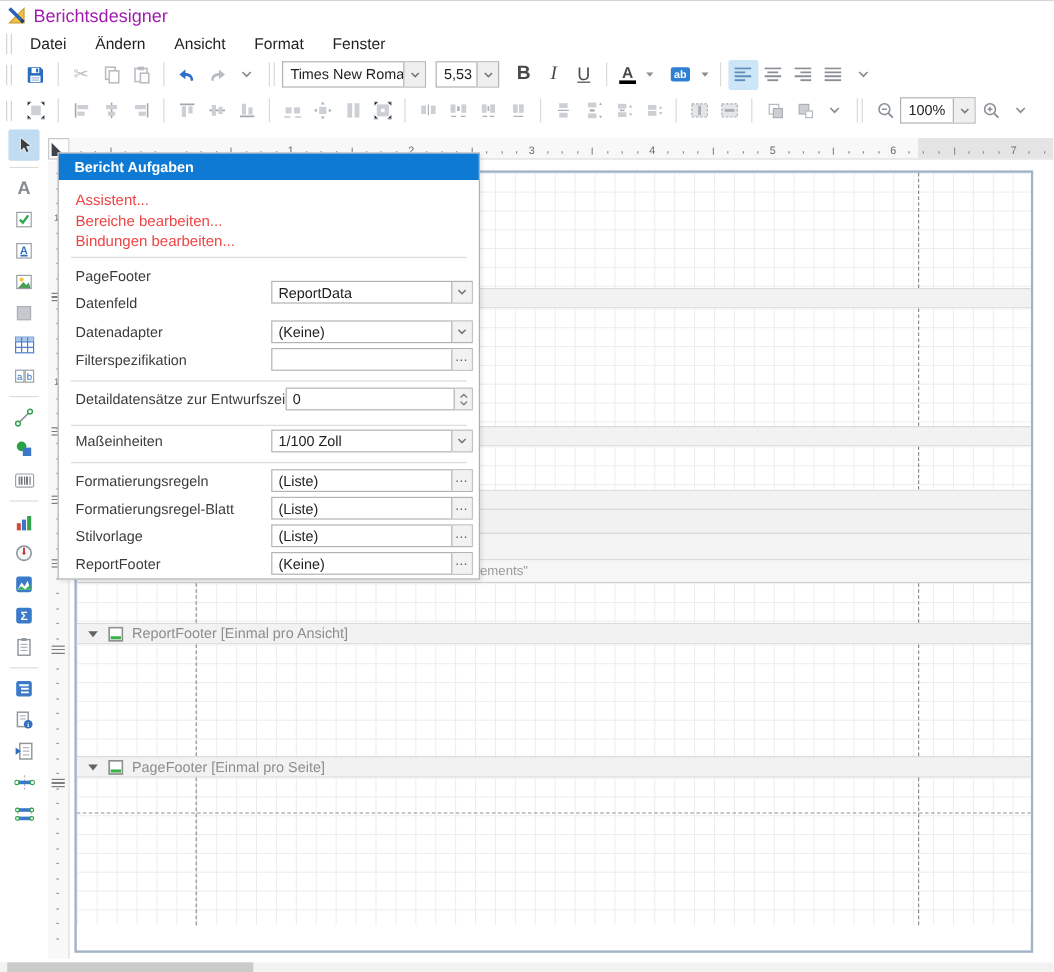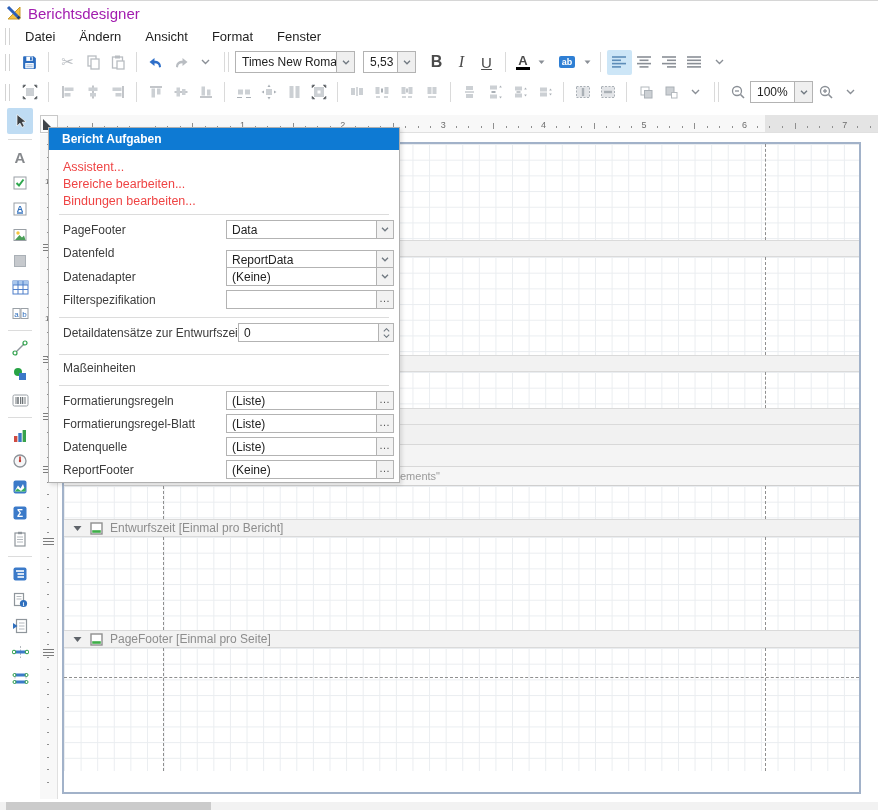--- a/index.html
+++ b/index.html
@@ -892,21 +892,21 @@
       <svg width="9" height="7" viewBox="0 0 9 7">
           <polygon points="0.5,1 8.5,1 4.5,6" fill="#5f646a"></polygon>
         </svg>
     </span>
     <span class="bicon">
       <svg width="13" height="13" viewBox="0 0 13 13">
         <rect x="1" y="1" width="11" height="11" fill="#fff" stroke="#8f8f8f" stroke-width="1.4"></rect>
         <rect x="2.2" y="8.2" width="8.6" height="2.6" fill="#3fae49"></rect>
       </svg>
     </span>
-    <span>Entwurfszeit [Einmal pro Bericht]</span>
+    <span>ReportFooter [Einmal pro Ansicht]</span>
   </div>
   <div class="grid" style="height:93px;">
     <div class="vguide g1"></div>
     <div class="vguide g2"></div>
   </div>
 
   <div class="bandhdr" style="height:18px;">
     <span class="tri">
       <svg width="9" height="7" viewBox="0 0 9 7">
           <polygon points="0.5,1 8.5,1 4.5,6" fill="#5f646a"></polygon>
@@ -930,31 +930,23 @@
 <div class="popup">
   <div class="popup-hdr">Bericht Aufgaben</div>
 
   <span class="popup-link" style="top:32px;">Assistent...</span>
   <span class="popup-link" style="top:49px;">Bereiche bearbeiten...</span>
   <span class="popup-link" style="top:66px;">Bindungen bearbeiten...</span>
 
   <div class="popup-sep" style="top:86px;"></div>
 
   <span class="prow-label" style="top:95px;">PageFooter</span>
-  <div class="pctl" style="top:92px;">
-    <span class="val">Data</span>
-    <span class="btn">
-        <svg width="8" height="5" viewBox="0 0 8 5">
-          <polyline points="1,0.8 4,3.8 7,0.8" fill="none" stroke="#6f7880" stroke-width="1.3"></polyline>
-        </svg>
-      </span>
-  </div>
 
   <span class="prow-label" style="top:118px;">Datenfeld</span>
-  <div class="pctl" style="top:122px;">
+  <div class="pctl" style="top:106px;">
     <span class="val">ReportData</span>
     <span class="btn">
         <svg width="8" height="5" viewBox="0 0 8 5">
           <polyline points="1,0.8 4,3.8 7,0.8" fill="none" stroke="#6f7880" stroke-width="1.3"></polyline>
         </svg>
       </span>
   </div>
 
   <span class="prow-label" style="top:142px;">Datenadapter</span>
   <div class="pctl" style="top:139px;">
@@ -983,36 +975,44 @@
         </svg>
       <svg width="7" height="4" viewBox="0 0 7 4" style="margin-top:2px;">
           <polyline points="0.8,0.7 3.5,3.3 6.2,0.7" fill="none" stroke="#6f7880" stroke-width="1.1"></polyline>
         </svg>
     </span>
   </div>
 
   <div class="popup-sep" style="top:226px;"></div>
 
   <span class="prow-label" style="top:233px;">Maßeinheiten</span>
+  <div class="pctl" style="top:230px;">
+    <span class="val">1/100 Zoll</span>
+    <span class="btn">
+        <svg width="8" height="5" viewBox="0 0 8 5">
+          <polyline points="1,0.8 4,3.8 7,0.8" fill="none" stroke="#6f7880" stroke-width="1.3"></polyline>
+        </svg>
+      </span>
+  </div>
 
   <div class="popup-sep" style="top:257px;"></div>
 
   <span class="prow-label" style="top:266px;">Formatierungsregeln</span>
   <div class="pctl" style="top:263px;">
     <span class="val">(Liste)</span>
     <span class="btn dots">…</span>
   </div>
 
   <span class="prow-label" style="top:289px;">Formatierungsregel-Blatt</span>
   <div class="pctl" style="top:286px;">
     <span class="val">(Liste)</span>
     <span class="btn dots">…</span>
   </div>
 
-  <span class="prow-label" style="top:312px;">Datenquelle</span>
+  <span class="prow-label" style="top:312px;">Stilvorlage</span>
   <div class="pctl" style="top:309px;">
     <span class="val">(Liste)</span>
     <span class="btn dots">…</span>
   </div>
 
   <span class="prow-label" style="top:335px;">ReportFooter</span>
   <div class="pctl" style="top:332px;">
     <span class="val">(Keine)</span>
     <span class="btn dots">…</span>
   </div>

